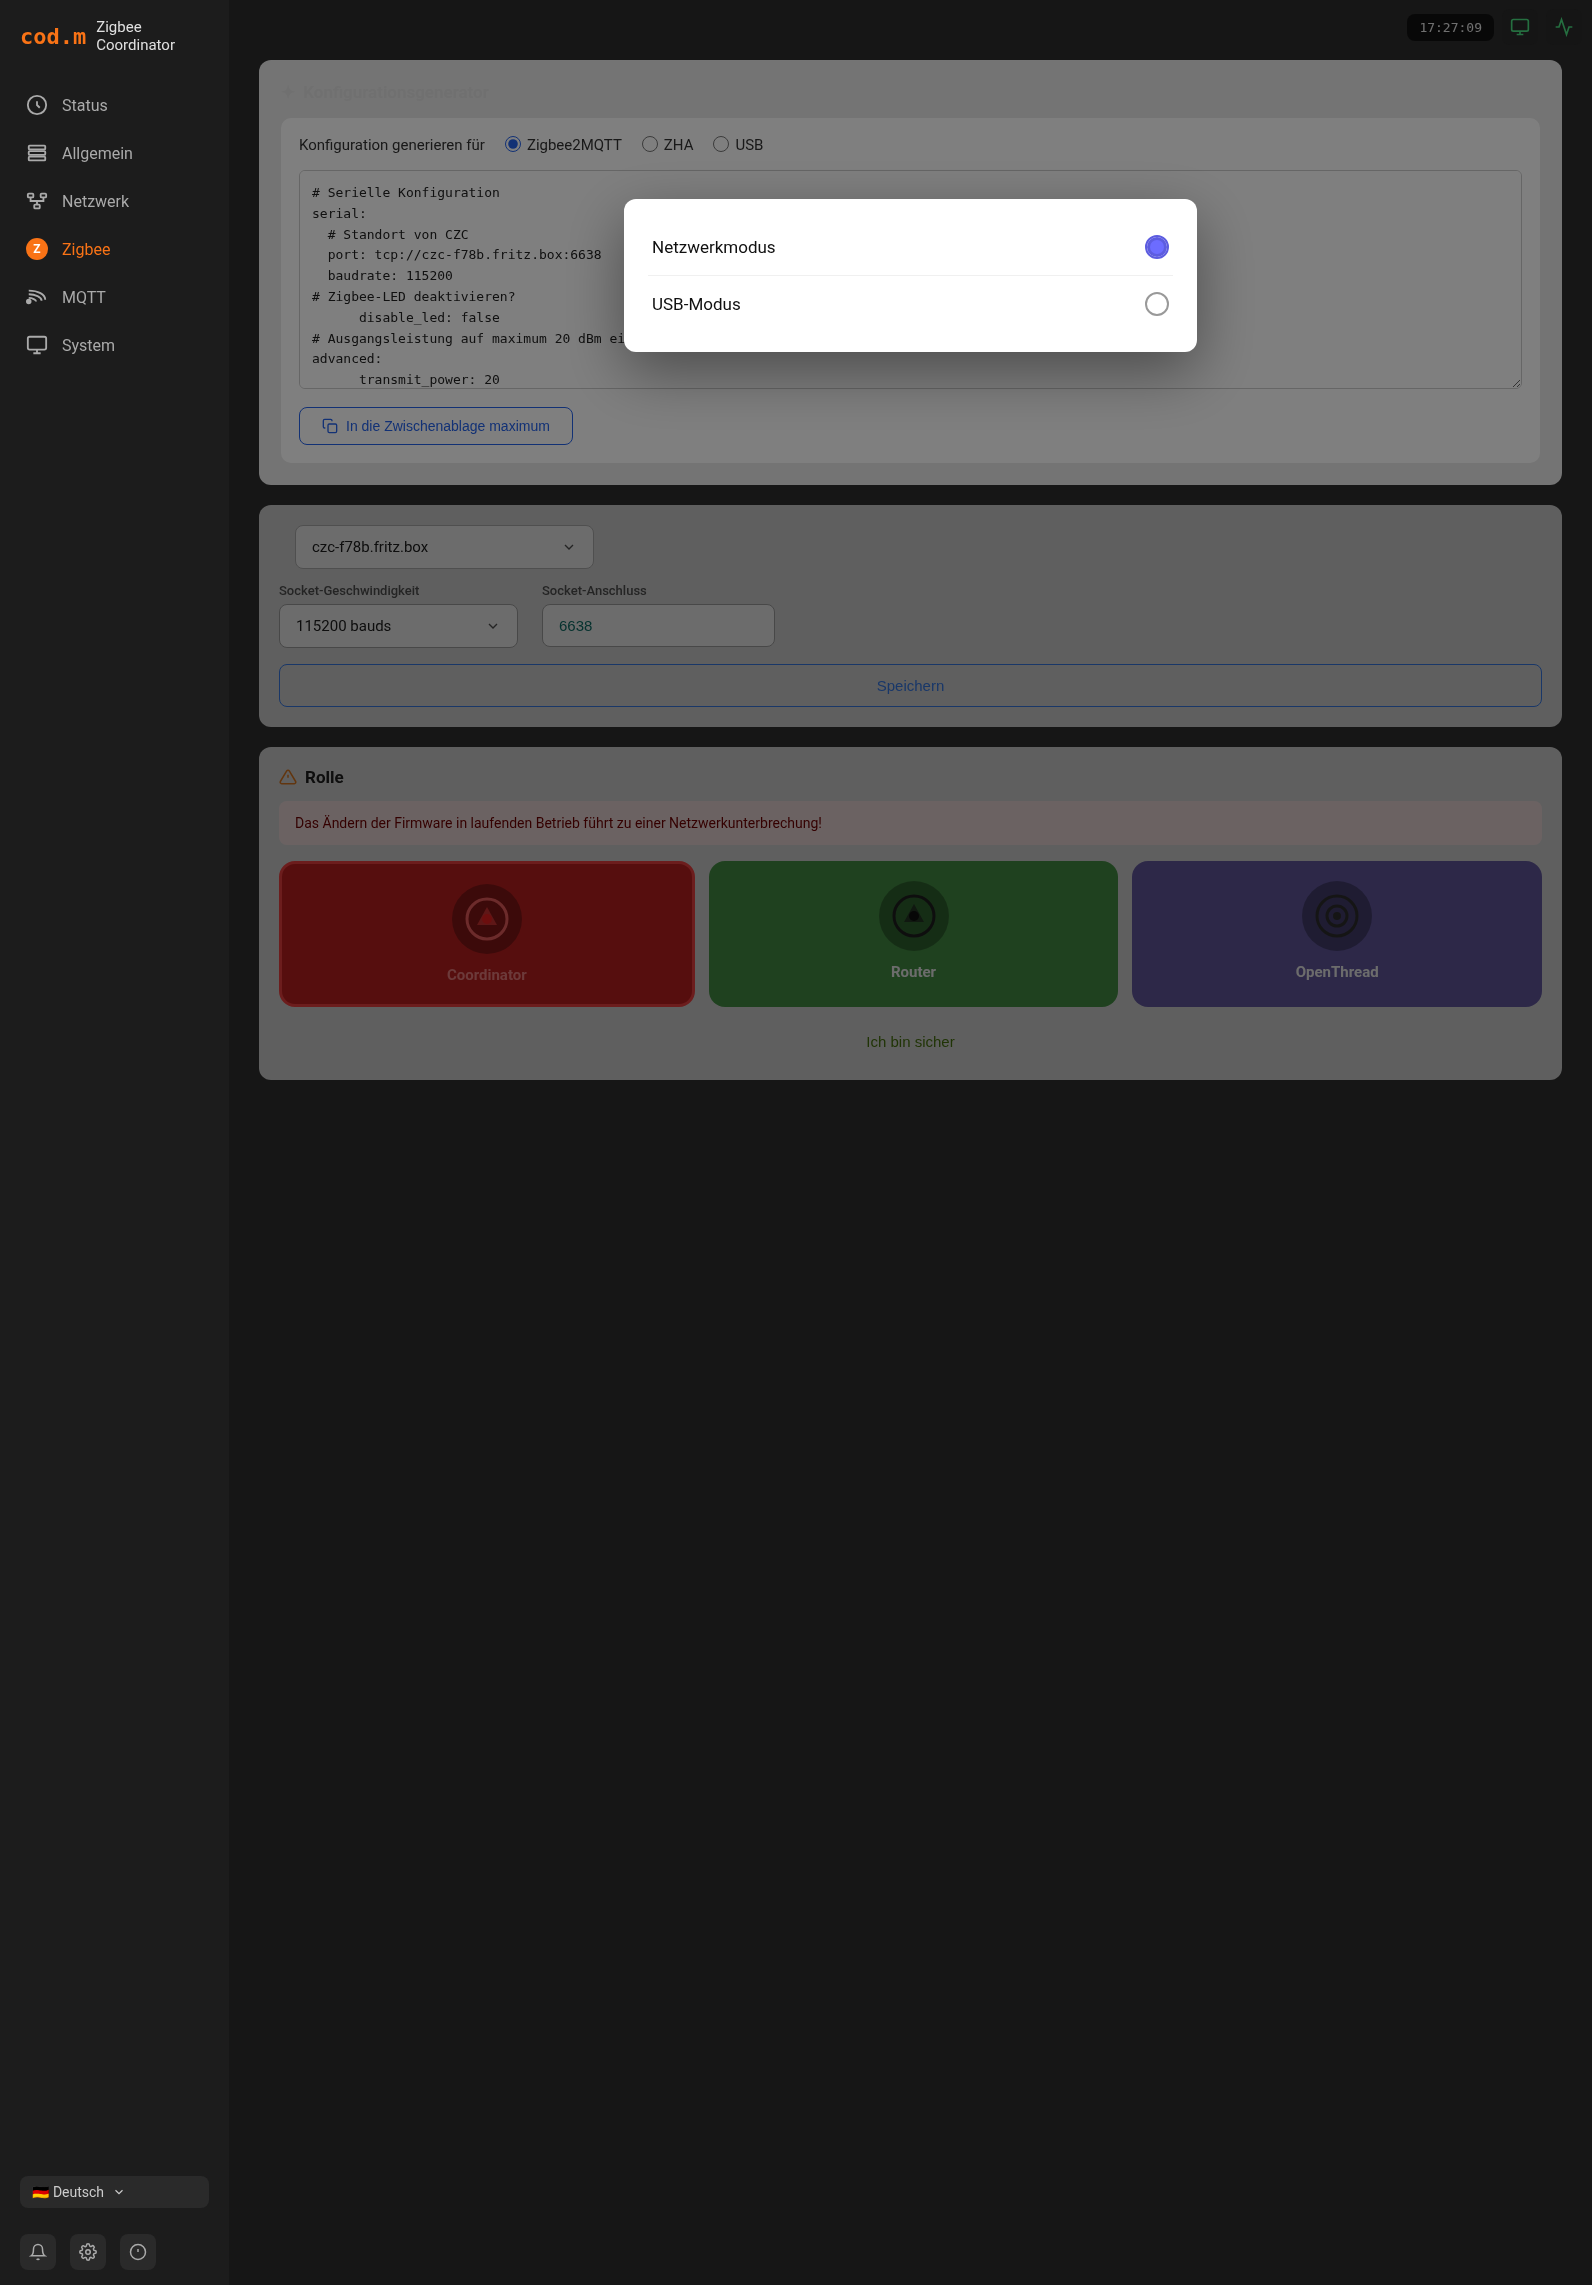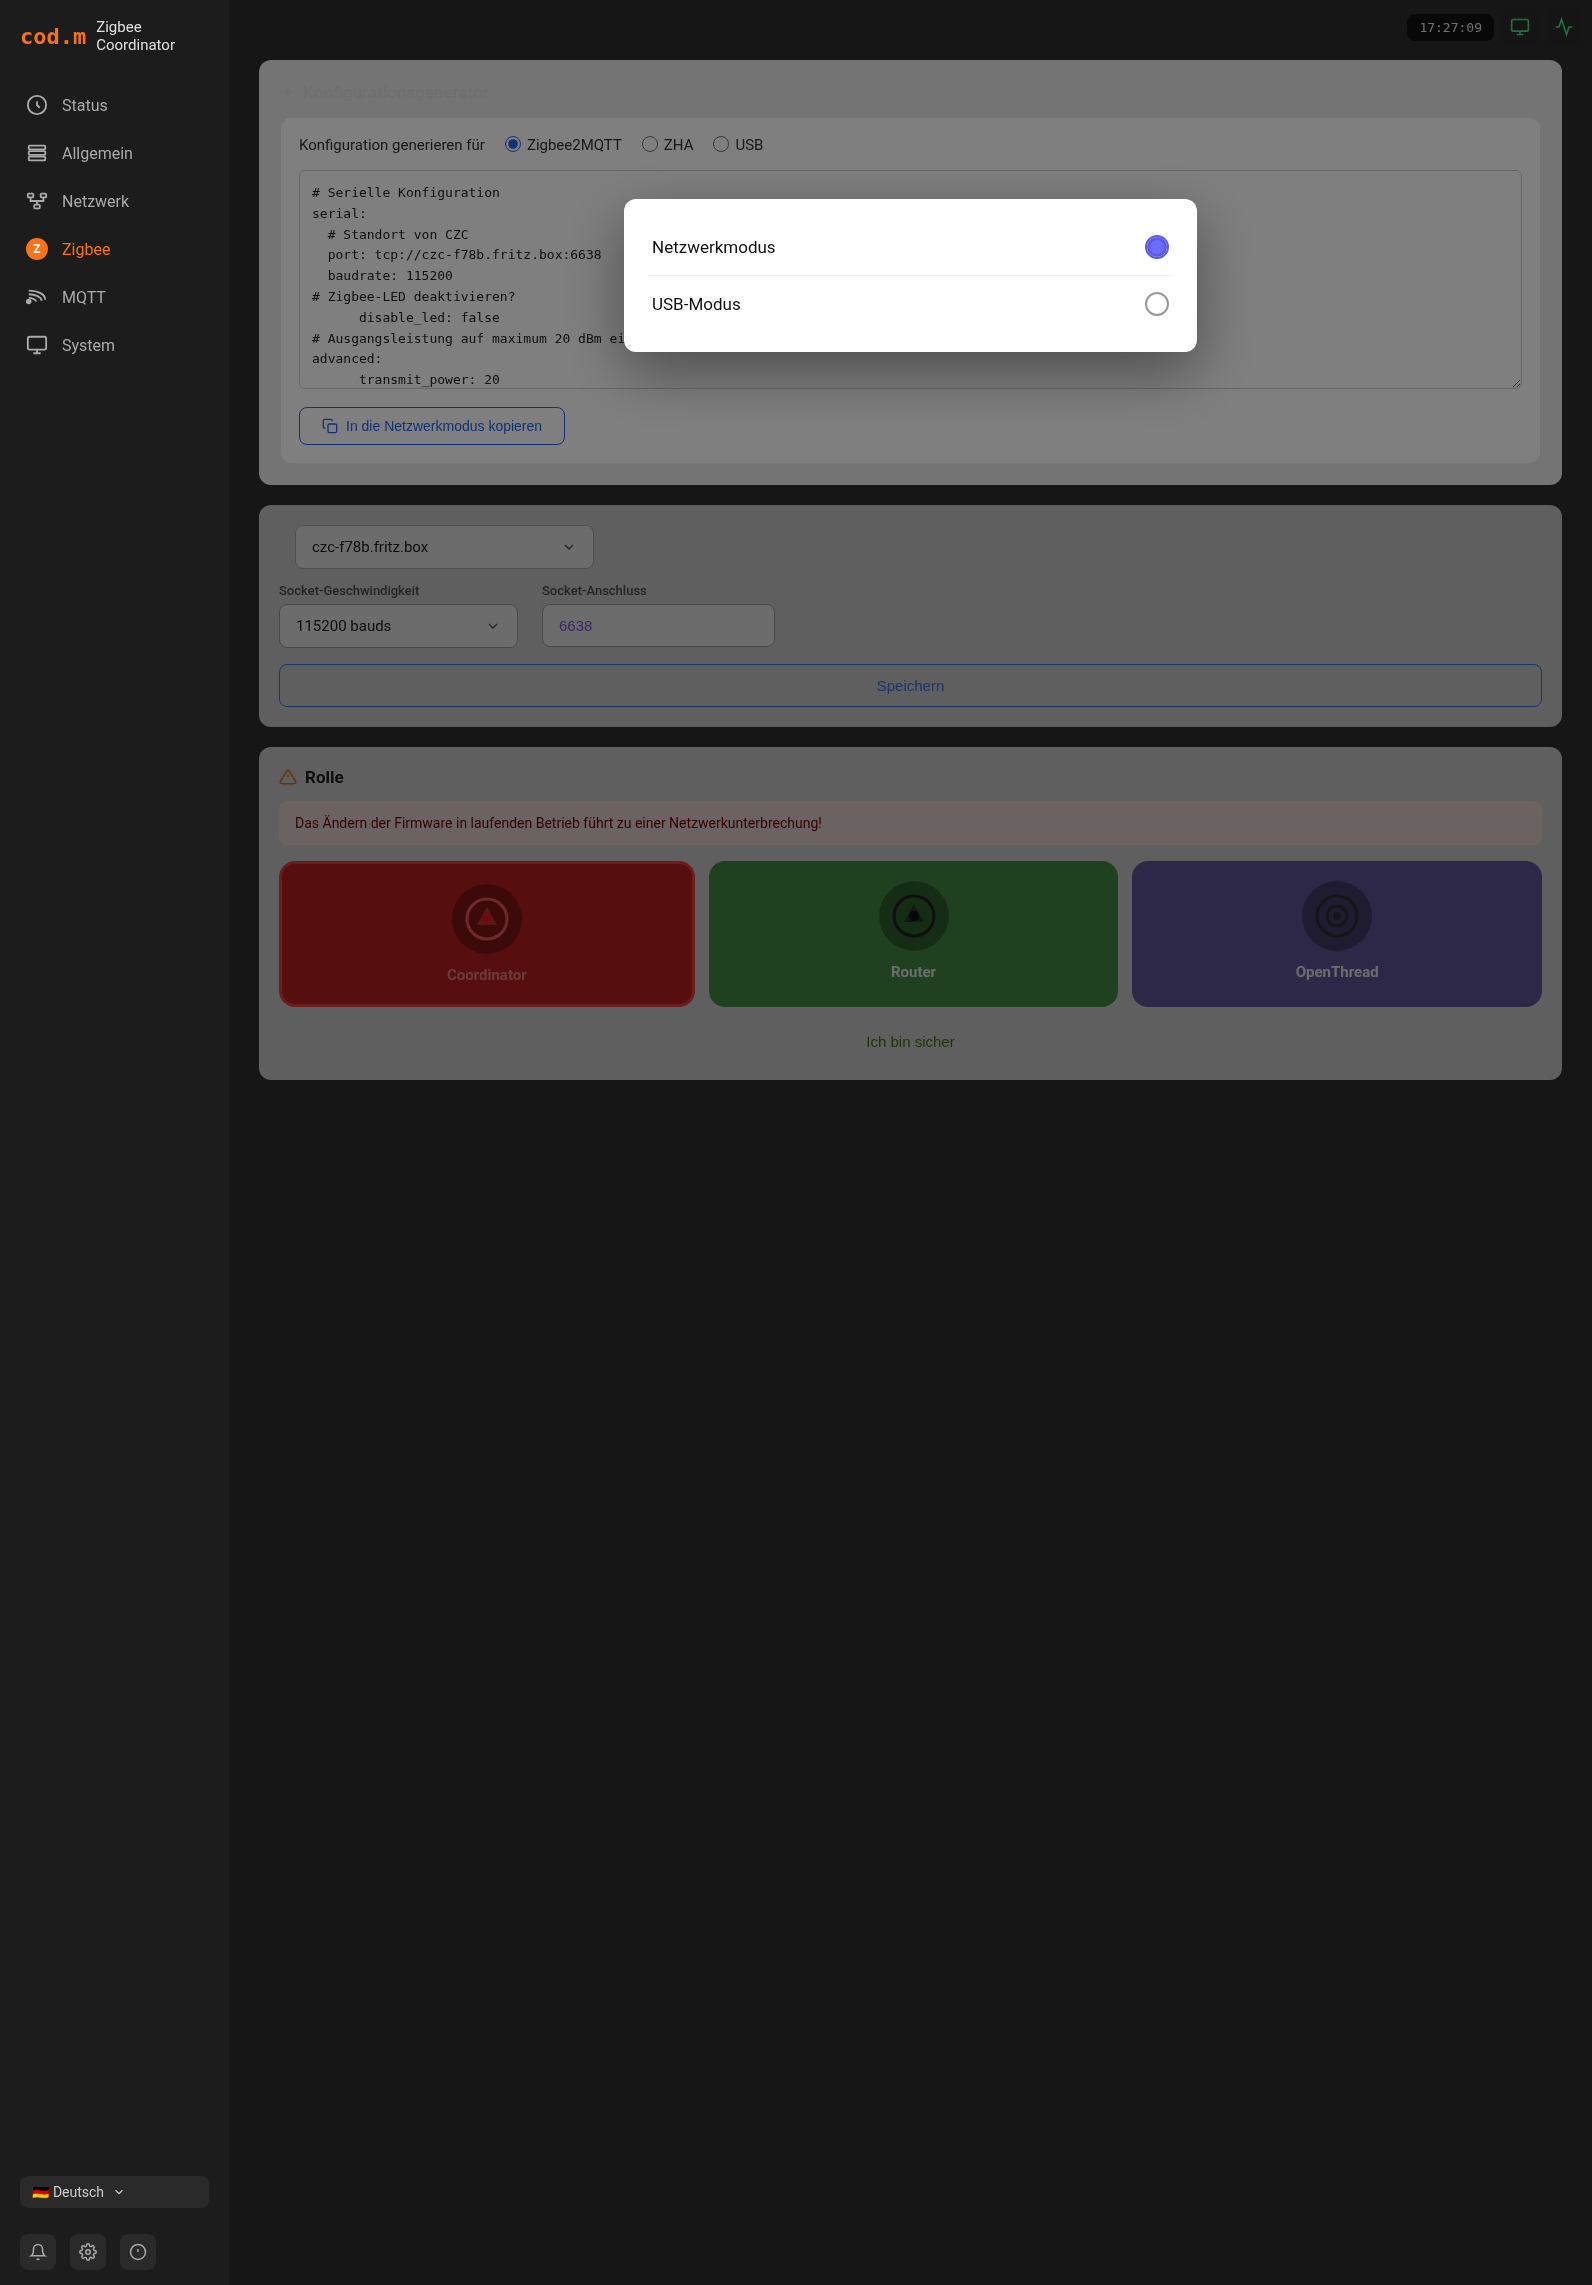--- a/index.html
+++ b/index.html
@@ -251,21 +251,21 @@
       min-width: 239px;
       cursor: pointer;
     }
 
     .port-input {
       background: #fff;
       border: 1.5px solid #aaa;
       border-radius: 8px;
       padding: 12px 16px;
       font-size: 15px;
-      color: #8b5cf6;
+      color: #0f766e;
       min-width: 139px;
     }
 
     .save-btn {
       background: transparent;
       border: 1.5px solid #3b82f6;
       color: #3b82f6;
       border-radius: 8px;
       padding: 12px 28px;
       font-size: 15px;
@@ -568,21 +568,21 @@
       disable_led: false
 # Ausgangsleistung auf maximum 20 dBm einstellen
 advanced:
       transmit_power: 20</textarea>
 
         <button class="copy-btn">
           <svg width="16" height="16" viewBox="0 0 24 24" fill="none" stroke="currentColor" stroke-width="2">
               <rect x="9" y="9" width="13" height="13" rx="2"></rect>
               <path d="M5 15H4a2 2 0 01-2-2V4a2 2 0 012-2h9a2 2 0 012 2v1"></path>
             </svg>
-          <span>In die Netzwerkmodus kopieren</span>
+          <span>In die Zwischenablage maximum</span>
         </button>
       </div>
     </div>
   </div>
 
   <div style="margin: 0 30px 20px 30px; position: relative;">
     <div style="background: #e0e0e0; border-radius: 12px; padding: 20px; filter: brightness(0.85);">
 
       <div style="display:flex; margin-bottom:14px;margin-left:16px;">
         <div style="background:#fff;border-radius:8px;padding:12px 16px;display:flex;align-items:center;justify-content:space-between;min-width:299px;font-size:15px;color:#222;border:1px solid #bbb;">

